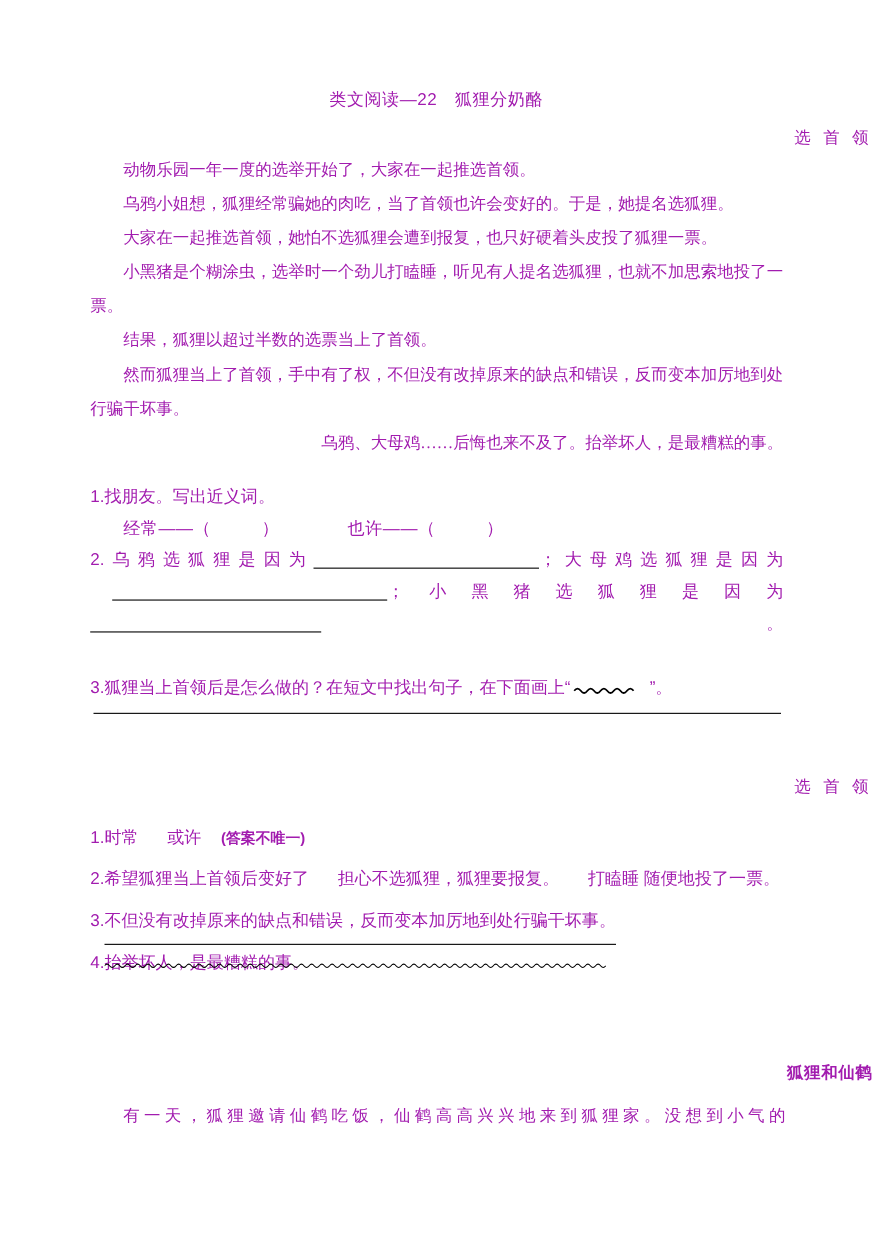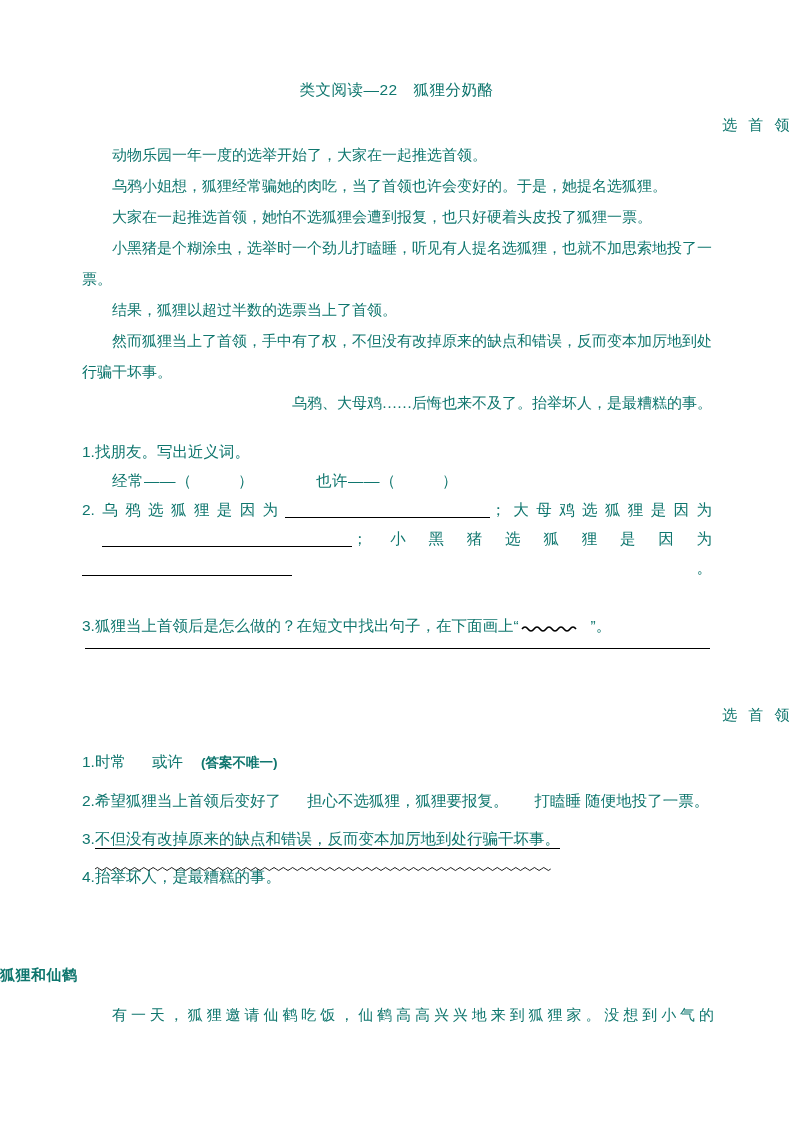--- a/index.html
+++ b/index.html
@@ -7,21 +7,21 @@
     padding: 0;
     background: #ffffff;
   }
   .page {
     position: relative;
     width: 793px;
     height: 1122px;
     background: #ffffff;
     margin: 0 auto;
     overflow: hidden;
-    color: #0f766e;
+    color: #a21caf;
   }
 
   
   .doc-title {
     position: absolute;
     left: 0; right: 0;
     top: 80px;
     text-align: center;
     font-size: 15.5px;
     letter-spacing: 0.5px;
@@ -34,21 +34,21 @@
     font-size: 15px;
     letter-spacing: 3.5px;
     font-family: "Liberation Sans", "DejaVu Sans", sans-serif;
   }
   .heading-1 { top: 116px; }
   .heading-2 { top: 706px; }
   .heading-bold {
     position: absolute;
     left: 0; right: 0;
     top: 966px;
-    text-align: left;
+    text-align: right;
     font-size: 15px;
     font-weight: bold;
     letter-spacing: 0.5px;
     font-family: "Liberation Sans", "DejaVu Sans", sans-serif;
   }
 
   
   .story {
     position: absolute;
     left: 82px;
@@ -138,21 +138,21 @@
     font-family: "Liberation Sans", "DejaVu Sans", sans-serif;
   }
   .answers p { margin: 0; }
   .ans-note { font-size: 13.5px; font-weight: bold; }
   .sp-wide { display: inline-block; width: 18px; }
   .sp-xwide { display: inline-block; width: 26px; }
 
   
   .ans-underline {
     border-bottom: 1.2px solid #000;
-    padding-bottom: 1px;
+    padding-bottom: 12px;
     position: relative;
   }
   .ans-wavy-strip {
     position: absolute;
     left: 0;
     right: 0;
     bottom: -7px;
     height: 7px;
   }
 

